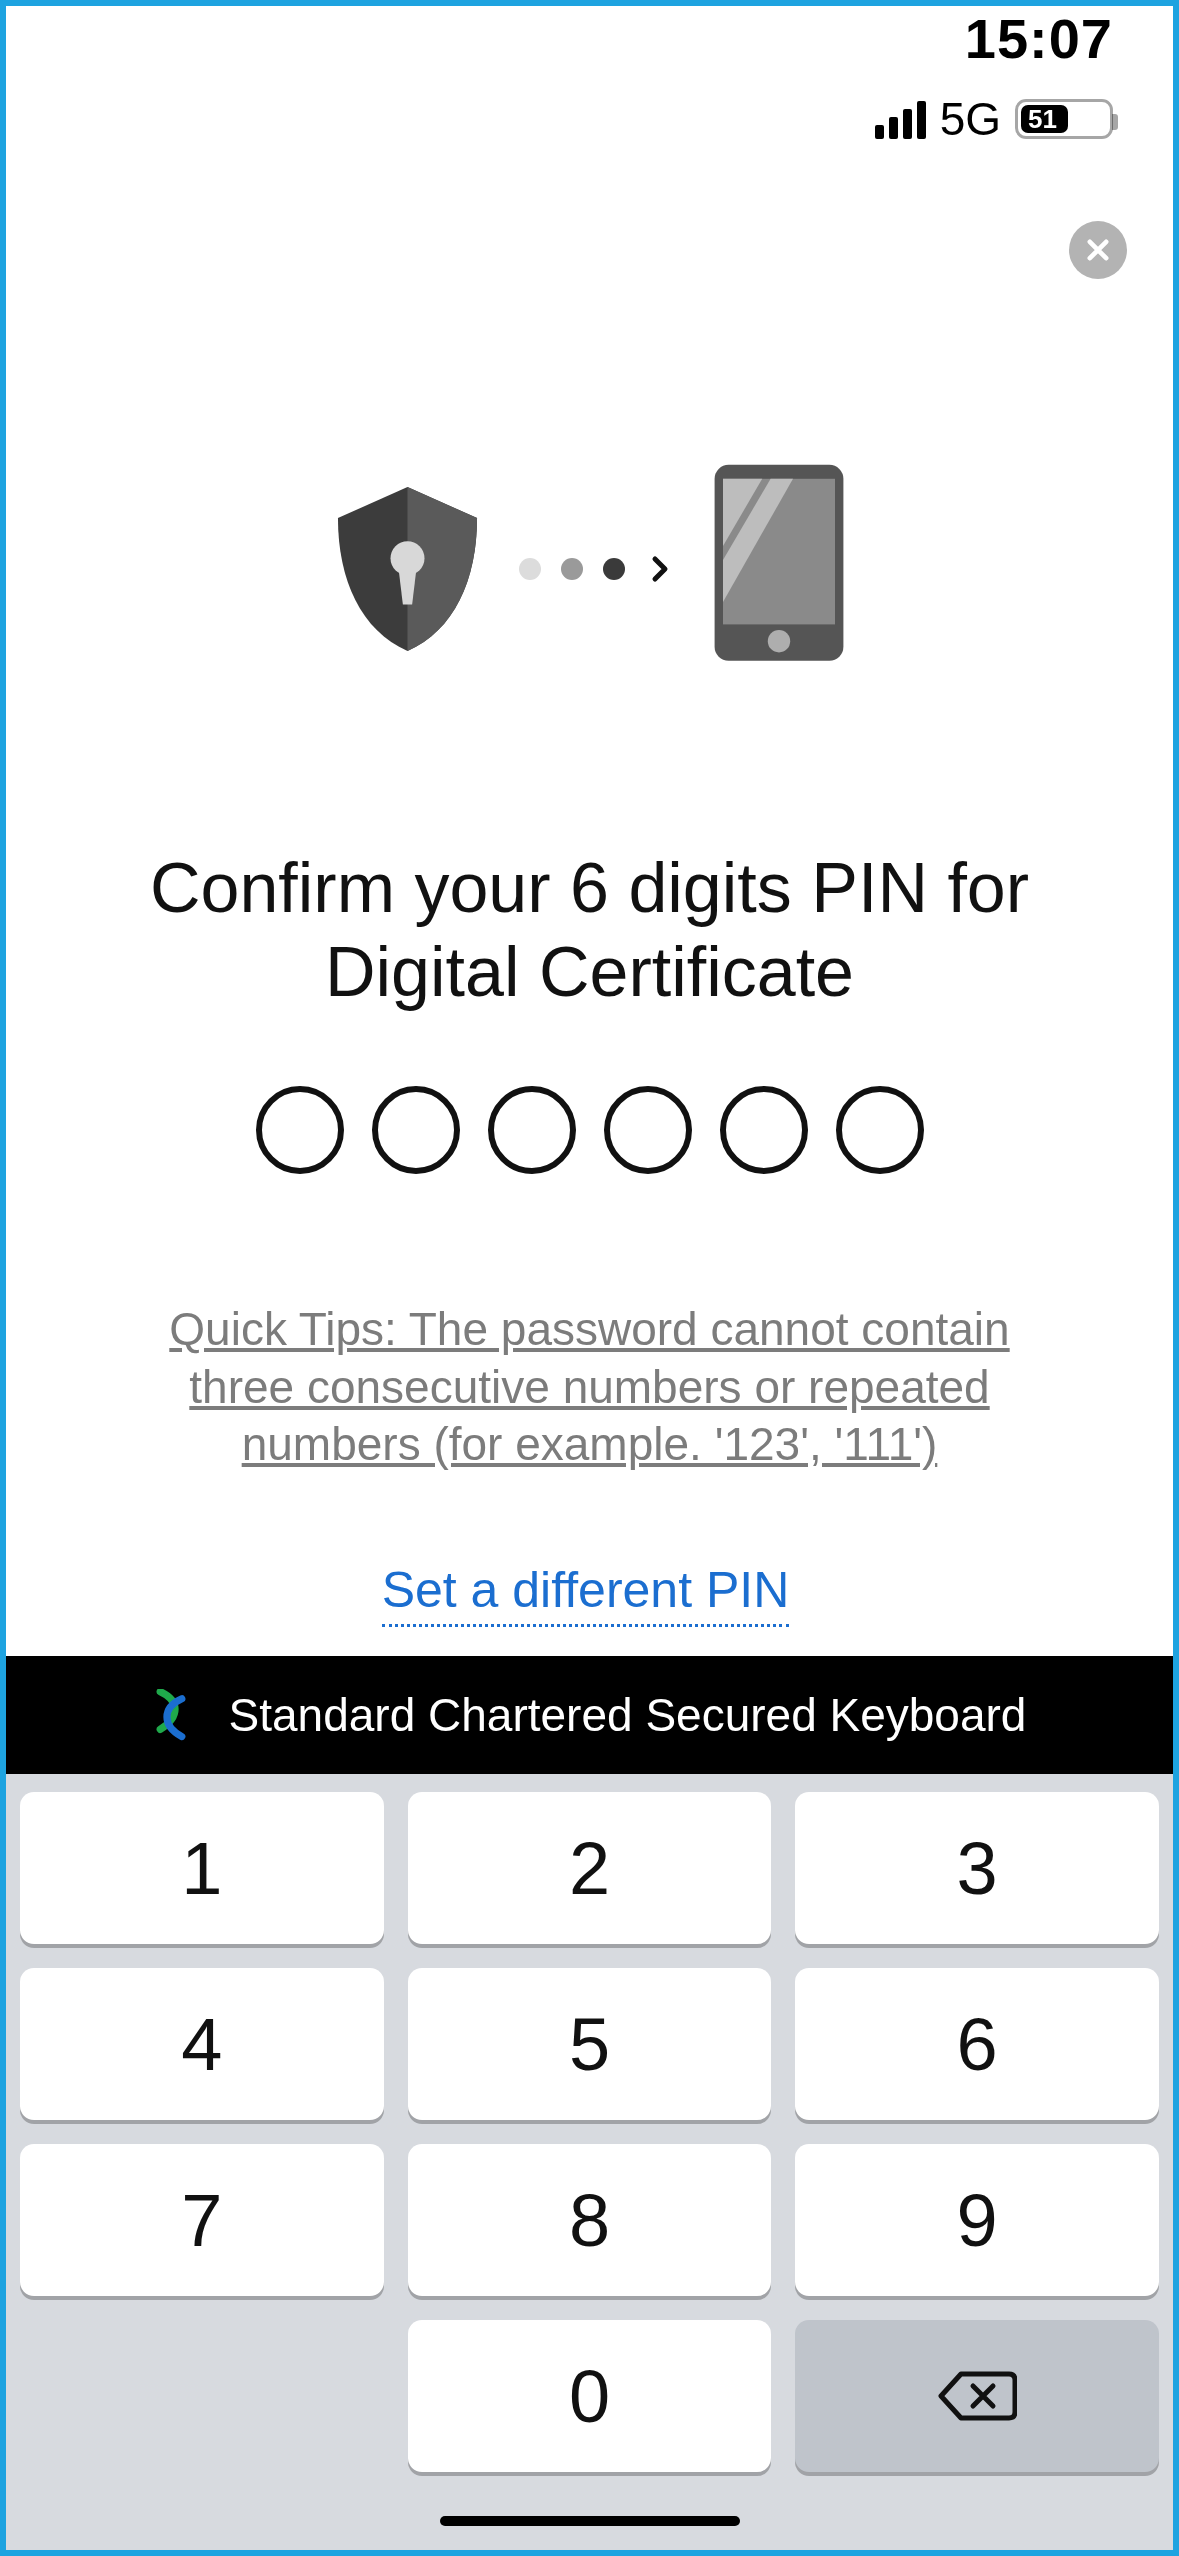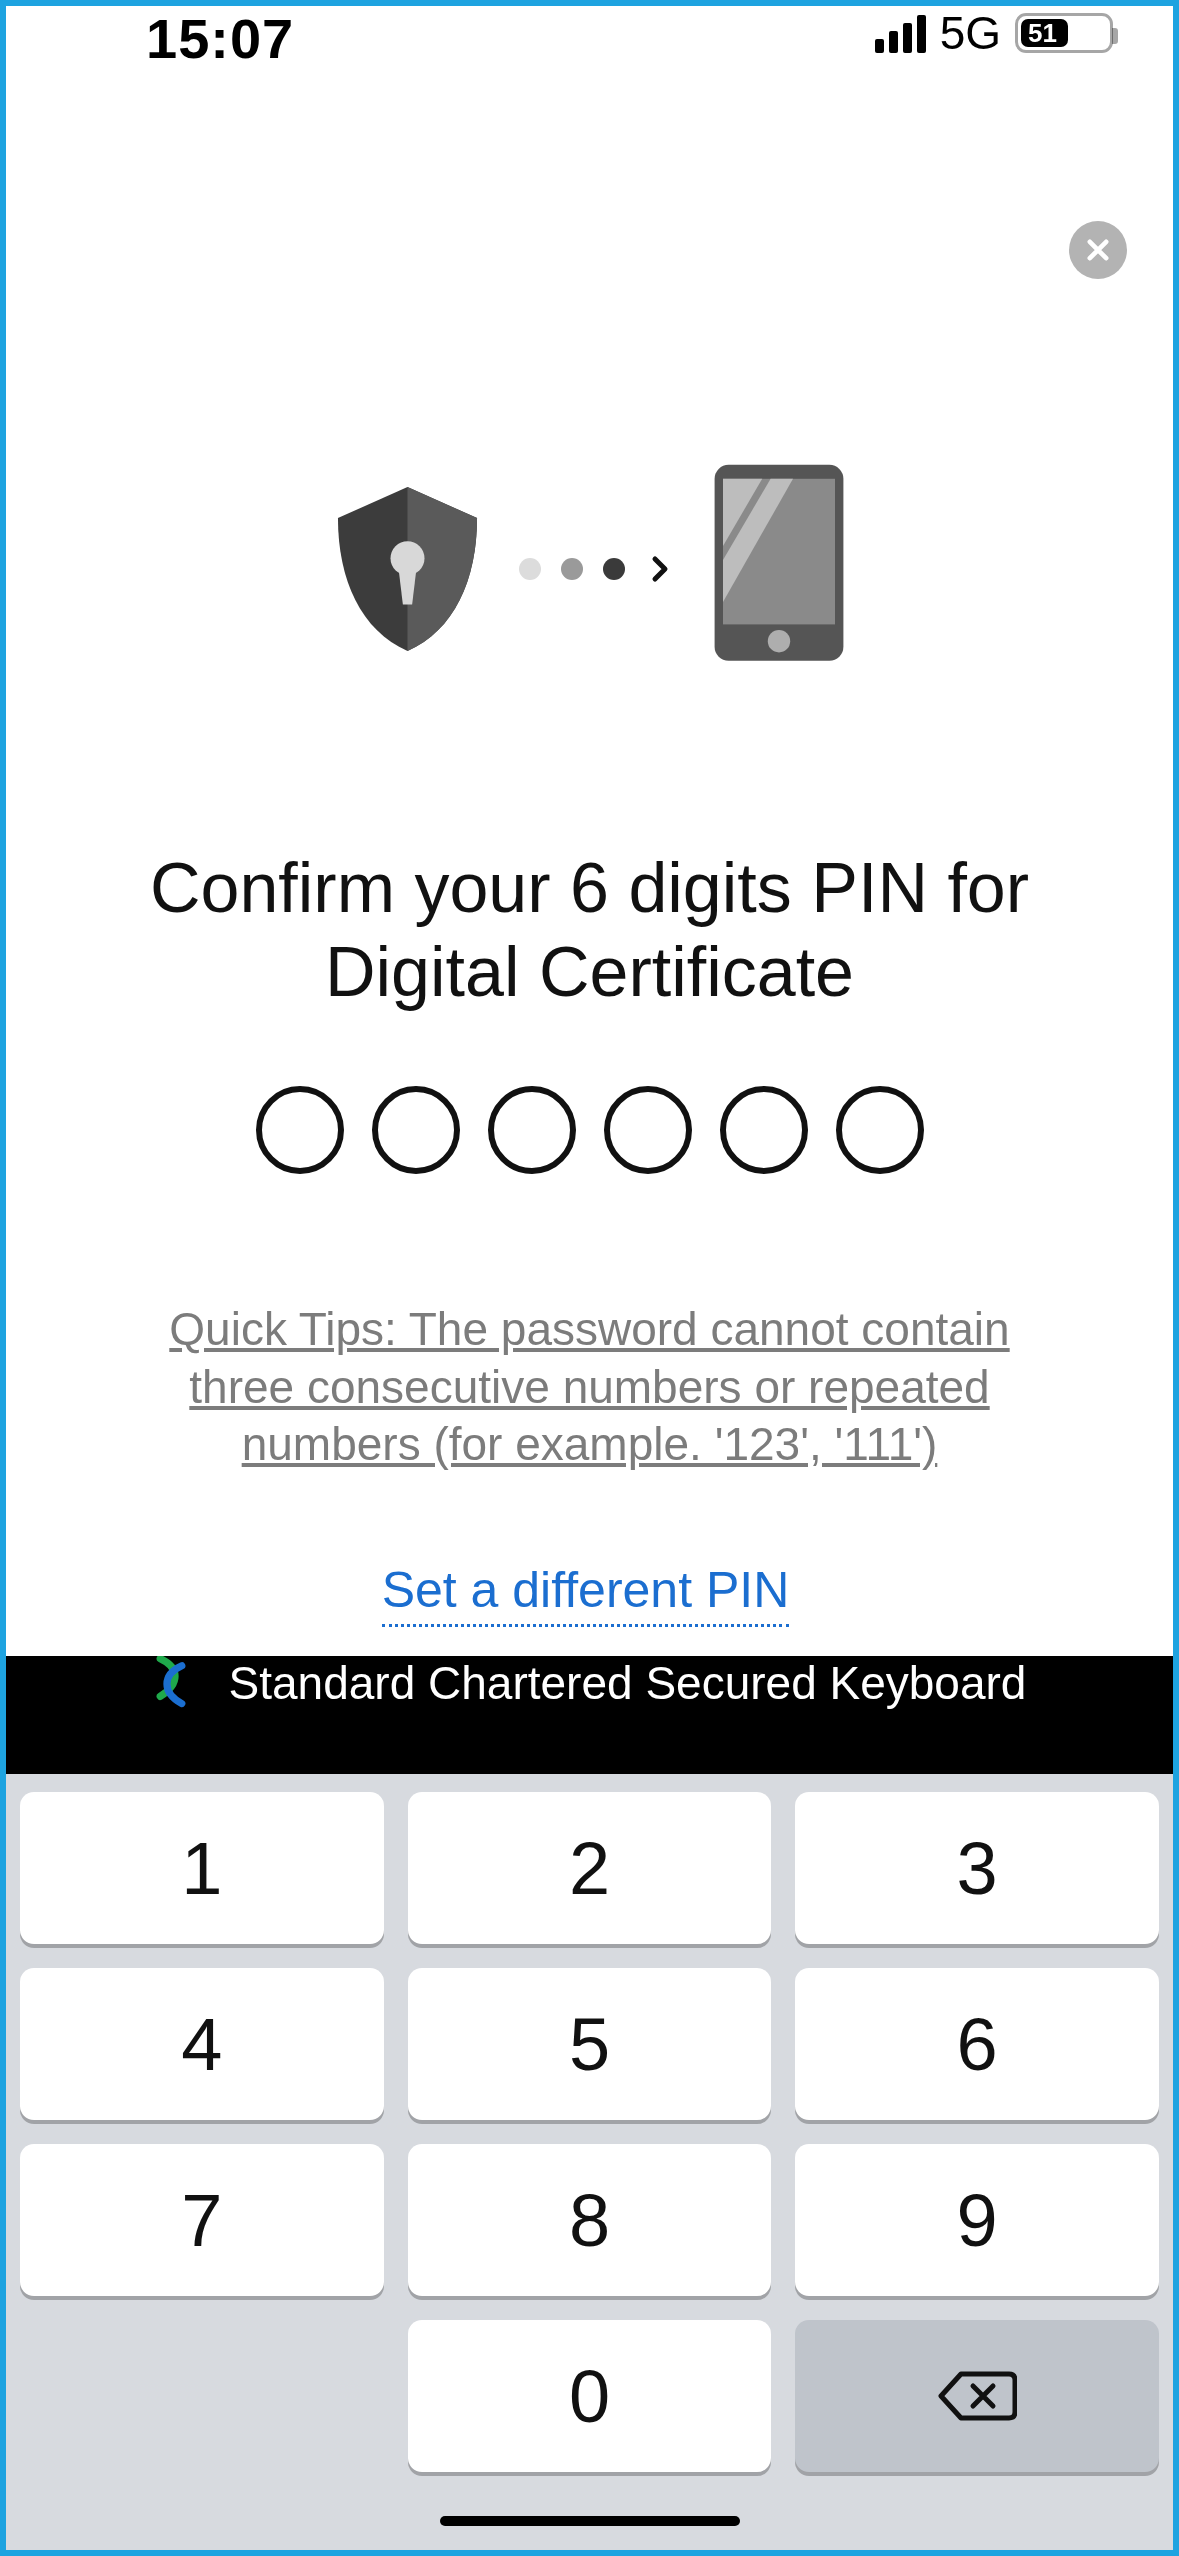--- a/index.html
+++ b/index.html
@@ -1,20 +1,20 @@
 <!DOCTYPE html>
 <html><head>
 <meta charset="utf-8">
 <style>
   * { box-sizing: border-box; margin: 0; padding: 0; }
   html, body { width: 1179px; height: 2556px; font-family: -apple-system, Helvetica, Arial, sans-serif; background: #fff; }
   .screen { width: 1179px; height: 2556px; border: 6px solid #1ea3e0; position: relative; overflow: hidden; }
 
   
-  .status-bar { position: absolute; top: 0; left: 0; right: 0; height: 140px; display: flex; align-items: flex-start; justify-content: space-between; padding: 0 60px 0 140px; }
+  .status-bar { position: absolute; top: 0; left: 0; right: 0; height: 140px; display: flex; align-items: flex-end; justify-content: space-between; padding: 0 60px 0 140px; flex-direction: column; }
   .status-time { font-size: 56px; font-weight: 700; letter-spacing: 1px; }
   .status-right { display: flex; align-items: center; gap: 14px; }
   .sig-bars { display: flex; align-items: flex-end; gap: 5px; height: 40px; }
   .sig-bars span { width: 9px; background: #000; border-radius: 2px; }
   .sig-bars span:nth-child(1){ height: 14px; }
   .sig-bars span:nth-child(2){ height: 22px; }
   .sig-bars span:nth-child(3){ height: 30px; }
   .sig-bars span:nth-child(4){ height: 38px; }
   .net-label { font-size: 46px; font-weight: 500; margin-left: 0; }
   .battery { position: relative; width: 98px; height: 40px; border: 3px solid rgba(0,0,0,0.35); border-radius: 11px; display: flex; align-items: center; }
@@ -45,21 +45,21 @@
   .pin-dot { width: 88px; height: 88px; border: 6px solid #111; border-radius: 50%; }
 
   
   .tips { position: absolute; top: 1295px; left: 0; right: 0; text-align: center; font-size: 46px; color: #7c7c7c; line-height: 1.25; padding: 0 110px; text-decoration: underline; }
 
   
   .link { position: absolute; top: 1555px; left: 0; right: 8px; text-align: center; }
   .link span { font-size: 50px; color: #1b6ed0; border-bottom: 3px dotted #1b6ed0; padding-bottom: 6px; }
 
   
-  .kb-header { position: absolute; top: 1650px; left: 0; right: 0; height: 118px; background: #000; display: flex; align-items: flex-start; justify-content: center; gap: 40px; }
+  .kb-header { position: absolute; top: 1650px; left: 0; right: 0; height: 118px; background: #000; display: flex; align-items: center; justify-content: center; gap: 40px; }
   .sc-logo { width: 36px; height: 52px; }
   .kb-header-text { color: #fff; font-size: 46px; }
 
   
   .keypad { position: absolute; top: 1768px; left: 0; right: 0; bottom: 0; background: #d7dadf; padding: 18px 14px 0 14px; }
   .kp-grid { display: grid; grid-template-columns: repeat(3, 1fr); gap: 24px 24px; }
   .key { height: 152px; background: #fff; border-radius: 14px; display: flex; align-items: center; justify-content: center; font-size: 74px; font-weight: 400; color: #111; box-shadow: 0 4px 0 rgba(0,0,0,0.25); }
   .key.blank { background: transparent; box-shadow: none; }
   .key.backspace { background: #bfc4cb; }
   .key.backspace svg { width: 80px; height: 52px; }

